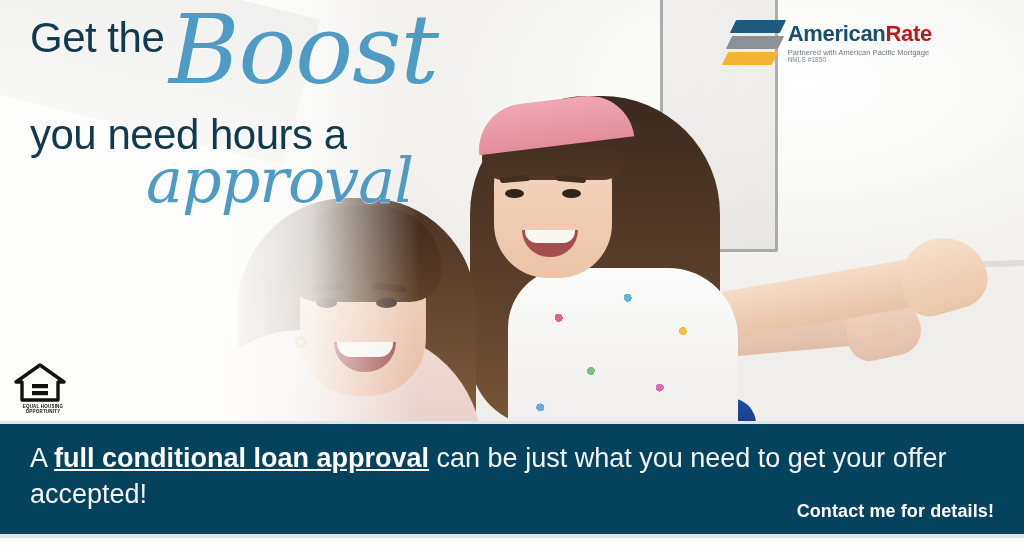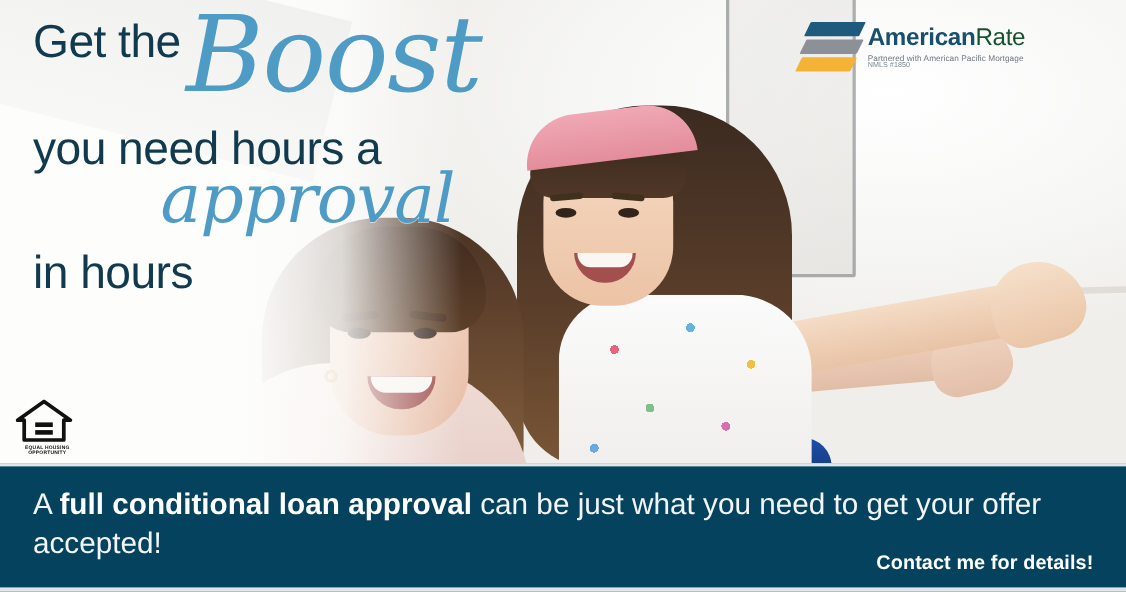--- a/index.html
+++ b/index.html
@@ -277,21 +277,21 @@
     left:0; width:56px; height:13px;
     transform:skewX(-26deg);
     border-radius:1px;
   }
   .bar.b1 { top:2px;  background:#1d5a7d; width:50px; left:8px; }
   .bar.b2 { top:18px; background:#8b9196; width:52px; left:4px; }
   .bar.b3 { top:34px; background:#f5b335; width:50px; left:0px; }
   .logo-text { display:flex; flex-direction:column; line-height:1; }
   .logo-wordmark { font-size:22px; letter-spacing:-.3px; white-space:nowrap; }
   .logo-wordmark .lw-bold { font-weight:700; color:#17506f; }
-  .logo-wordmark .lw-light { font-weight:400; color:#14532d; }
+  .logo-wordmark .lw-light { font-weight:700; color:#b91c1c; }
   .logo-tag {
     margin-top:4px;
     font-size:7.5px;
     color:#6d7980;
     letter-spacing:.05px;
     white-space:nowrap;
   }
   .logo-nmls {
     margin-top:1px;
     font-size:6.5px;
@@ -328,21 +328,21 @@
     padding:16px 26px 8px 30px;
     z-index:8;
   }
   .footer-main {
     color:#f2f5f6;
     font-size:27px;
     line-height:36px;
     font-weight:400;
     max-width:960px;
   }
-  .footer-main b { font-weight:700; color:#ffffff; }
+  .footer-main b { font-weight:700; color:#ffffff;text-decoration:underline; }
   .footer-cta {
     position:absolute;
     right:30px; bottom:12px;
     color:#ffffff;
     font-size:18px;
     font-weight:700;
     letter-spacing:.1px;
   }
 </style>
 </head>
@@ -400,23 +400,20 @@
     <div class="hl-line line1">
       <span class="hl-sans">Get the</span>
       <span class="hl-script word-boost">Boost</span>
     </div>
     <div class="hl-line line2">
       <span class="hl-sans">you need hours a</span>
     </div>
     <div class="hl-line line3">
       <span class="hl-script word-approval">approval</span>
     </div>
-    <div class="hl-line line4">
-      <span class="hl-sans">in hours</span>
-    </div>
   </div>
 
   <div class="logo">
     <div class="logo-mark">
       <span class="bar b1"></span>
       <span class="bar b2"></span>
       <span class="bar b3"></span>
     </div>
     <div class="logo-text">
       <div class="logo-wordmark">

